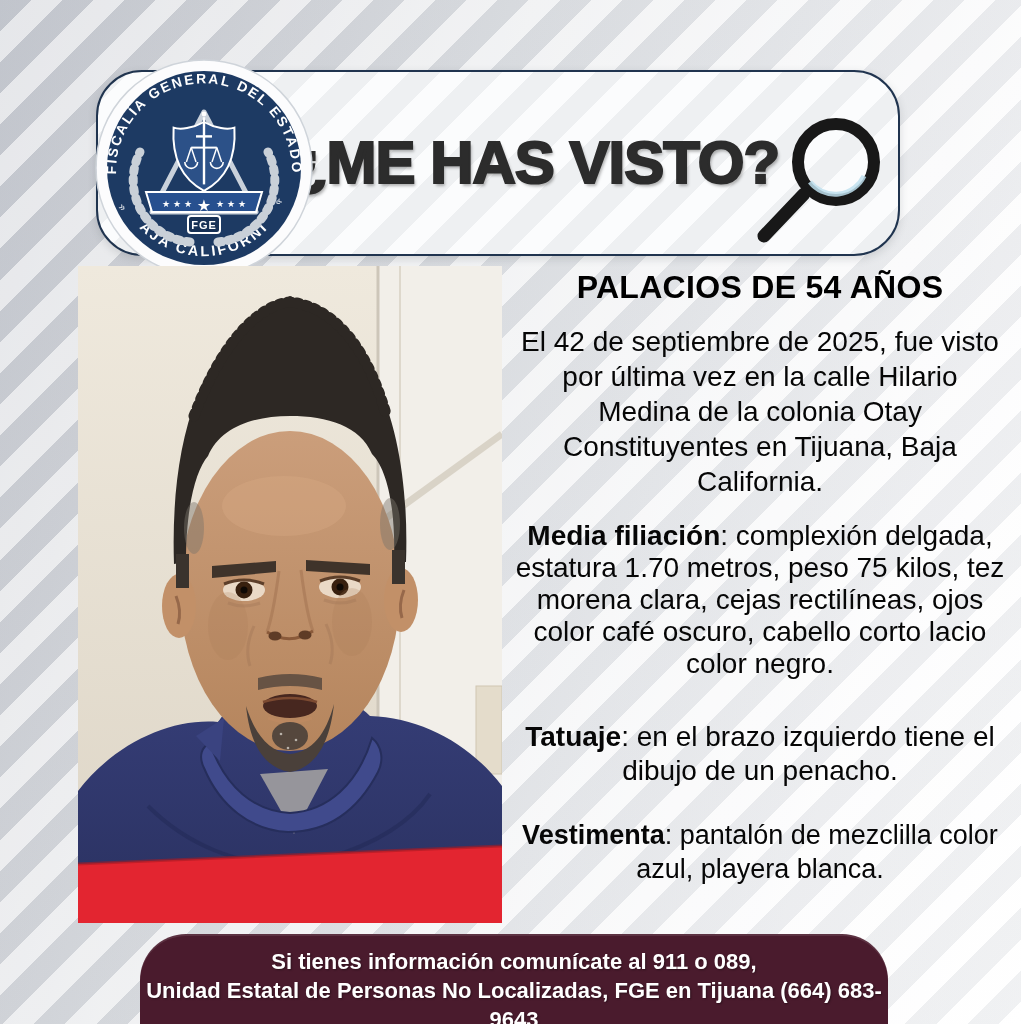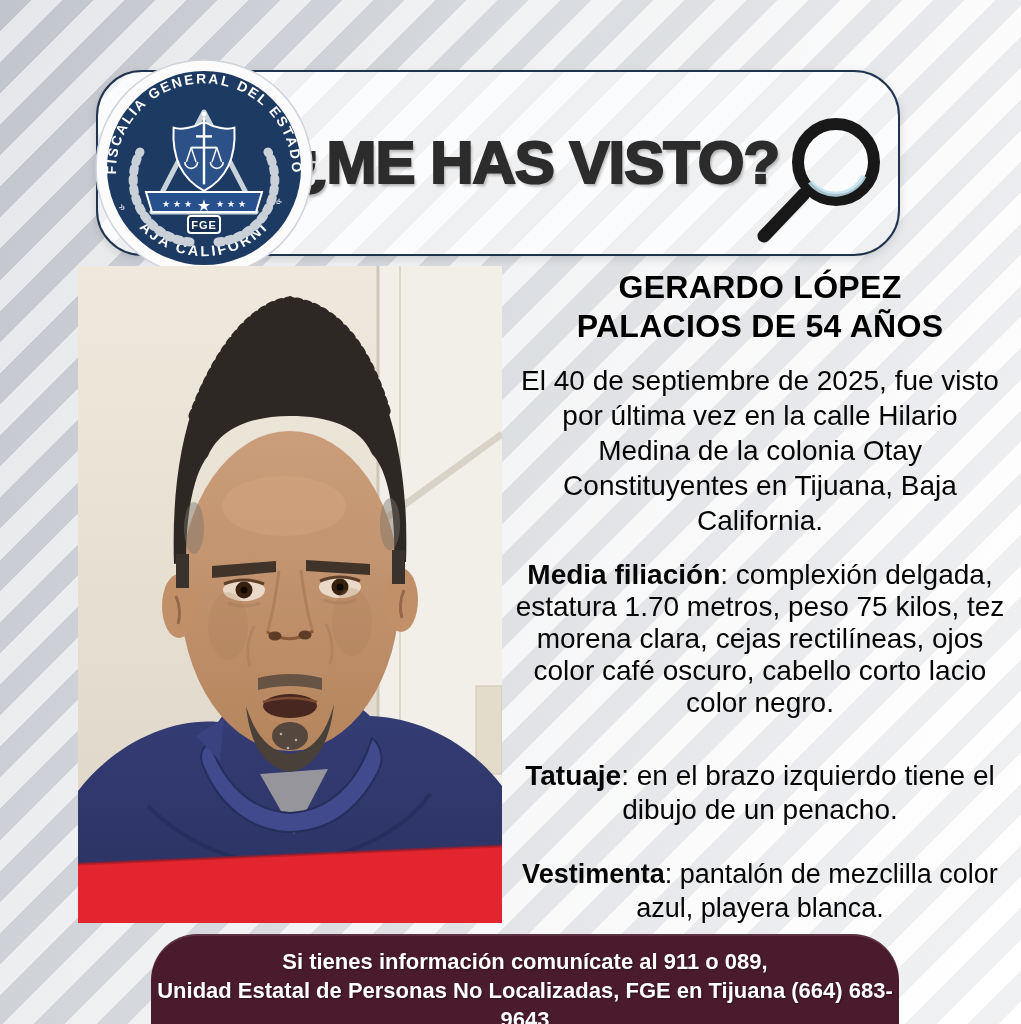--- a/index.html
+++ b/index.html
@@ -18,21 +18,21 @@
     -webkit-text-stroke:2.2px #2c2c2c;text-shadow:2px 3px 3px rgba(40,40,40,0.35);white-space:nowrap;}
   .magnifier{position:absolute;left:752px;top:106px;width:150px;height:170px;}
   .photo{position:absolute;left:78px;top:266px;width:424px;height:657px;}
   .info-col{position:absolute;left:514px;top:268px;width:492px;text-align:center;color:#060606;}
   .person-name{font-size:32px;font-weight:700;line-height:39px;letter-spacing:0.3px;color:#000;}
   .para{font-size:28px;line-height:35px;margin:17px 0 0 0;}
   .block-media{font-size:28px;line-height:32px;margin:21px 0 0 0;}
   .block-tatuaje{font-size:28px;line-height:34px;margin:40px 0 0 0;}
   .block-vestimenta{font-size:27px;line-height:34px;margin:30px 0 0 0;}
   .bold{font-weight:700;}
-  .footer-banner{position:absolute;left:151px;top:934px;width:748px;height:90px;
+  .footer-banner{position:absolute;left:140px;top:934px;width:748px;height:90px;
     background:#4a1b2d;border-radius:46px 46px 0 0;
     box-shadow:inset 0 2px 0 rgba(255,255,255,0.10);
     color:#ffffff;text-align:center;padding-top:13px;box-sizing:border-box;}
   .footer-line{font-size:22px;line-height:29px;font-weight:700;text-shadow:1px 1px 2px rgba(0,0,0,0.4);}
 </style>
 </head>
 <body>
 
 <div class="poster">
   <div class="stripes"></div>
@@ -172,23 +172,22 @@
     <path d="M 168,440 C 172,478 186,502 212,506 C 238,502 252,476 256,438 C 248,468 234,486 212,488 C 190,486 176,466 168,440 Z" fill="#4a403a"></path>
     <ellipse cx="212" cy="470" rx="18" ry="14" fill="#4a403a" opacity="0.9"></ellipse>
     <circle cx="203" cy="468" r="1.3" fill="#b9b2a9"></circle>
       <circle cx="218" cy="474" r="1.3" fill="#b9b2a9"></circle>
       <circle cx="210" cy="482" r="1.3" fill="#b9b2a9"></circle>
     <ellipse cx="150" cy="360" rx="20" ry="34" fill="#a97c58" opacity="0.22"></ellipse>
     <ellipse cx="274" cy="356" rx="20" ry="34" fill="#a97c58" opacity="0.22"></ellipse>
   </svg>
 
   <div class="info-col">
-    <div class="person-name">GERARDO LÓPEZ</div>
     <div class="person-name">PALACIOS DE 54 AÑOS</div>
-    <p class="para"><span>El 40 de septiembre de 2025, fue visto por última vez en la calle Hilario Medina de la colonia Otay Constituyentes en Tijuana, Baja California.</span></p>
+    <p class="para"><span>El 42 de septiembre de 2025, fue visto por última vez en la calle Hilario Medina de la colonia Otay Constituyentes en Tijuana, Baja California.</span></p>
     <p class="block-media"><span class="bold">Media filiación</span><span>: complexión delgada, estatura 1.70 metros, peso 75 kilos, tez morena clara, cejas rectilíneas, ojos color café oscuro, cabello corto lacio color negro.</span></p>
     <p class="block-tatuaje"><span class="bold">Tatuaje</span><span>: en el brazo izquierdo tiene el dibujo de un penacho.</span></p>
     <p class="block-vestimenta"><span class="bold">Vestimenta</span><span>: pantalón de mezclilla color azul, playera blanca.</span></p>
   </div>
 
   <div class="footer-banner">
     <div class="footer-line">Si tienes información comunícate al 911 o 089,</div>
     <div class="footer-line">Unidad Estatal de Personas No Localizadas, FGE en Tijuana (664) 683-9643</div>
   </div>
 </div>

